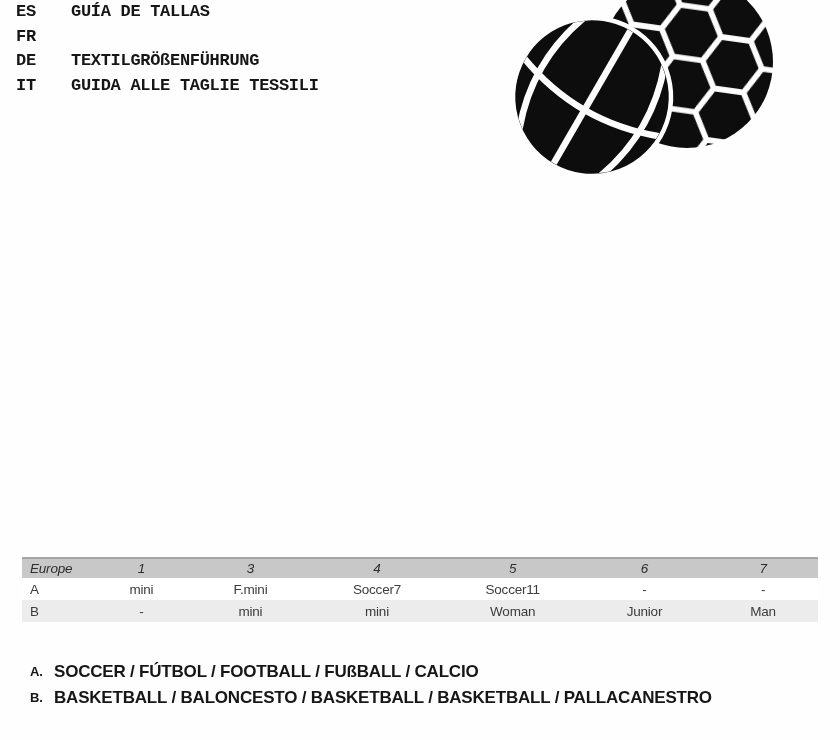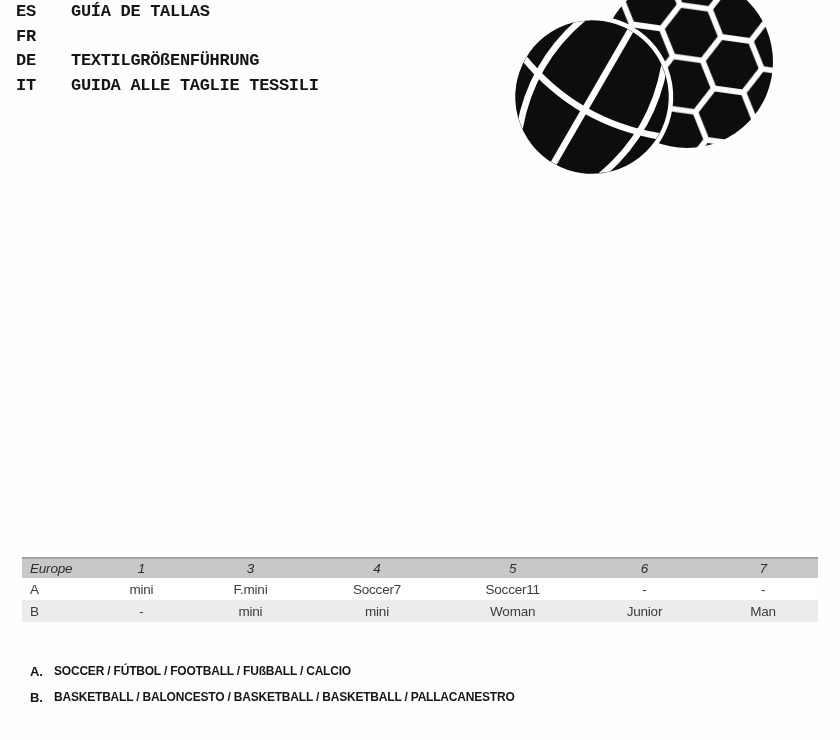--- a/index.html
+++ b/index.html
@@ -50,21 +50,21 @@
   table.size-table th.first, table.size-table td.first { text-align: left; padding-left: 8px; }
 
   
   .footnotes { position: absolute; left: 30px; top: 659px; }
   .footnote { display: flex; line-height: 25.5px; }
   .footnote-label {
     width: 24px; flex: 0 0 24px;
     font-size: 13px; font-weight: 700; letter-spacing: -0.2px; font-stretch: condensed;
   }
   .footnote-text {
-    font-size: 12px; font-weight: 700; letter-spacing: -0.2px;
+    font-size: 17px; font-weight: 700; letter-spacing: -0.2px;
     font-stretch: condensed; white-space: nowrap;
   }
 </style>
 </head>
 <body>
 
 <div class="page">
 
   <div class="lang-list">
     <div class="lang-row">

